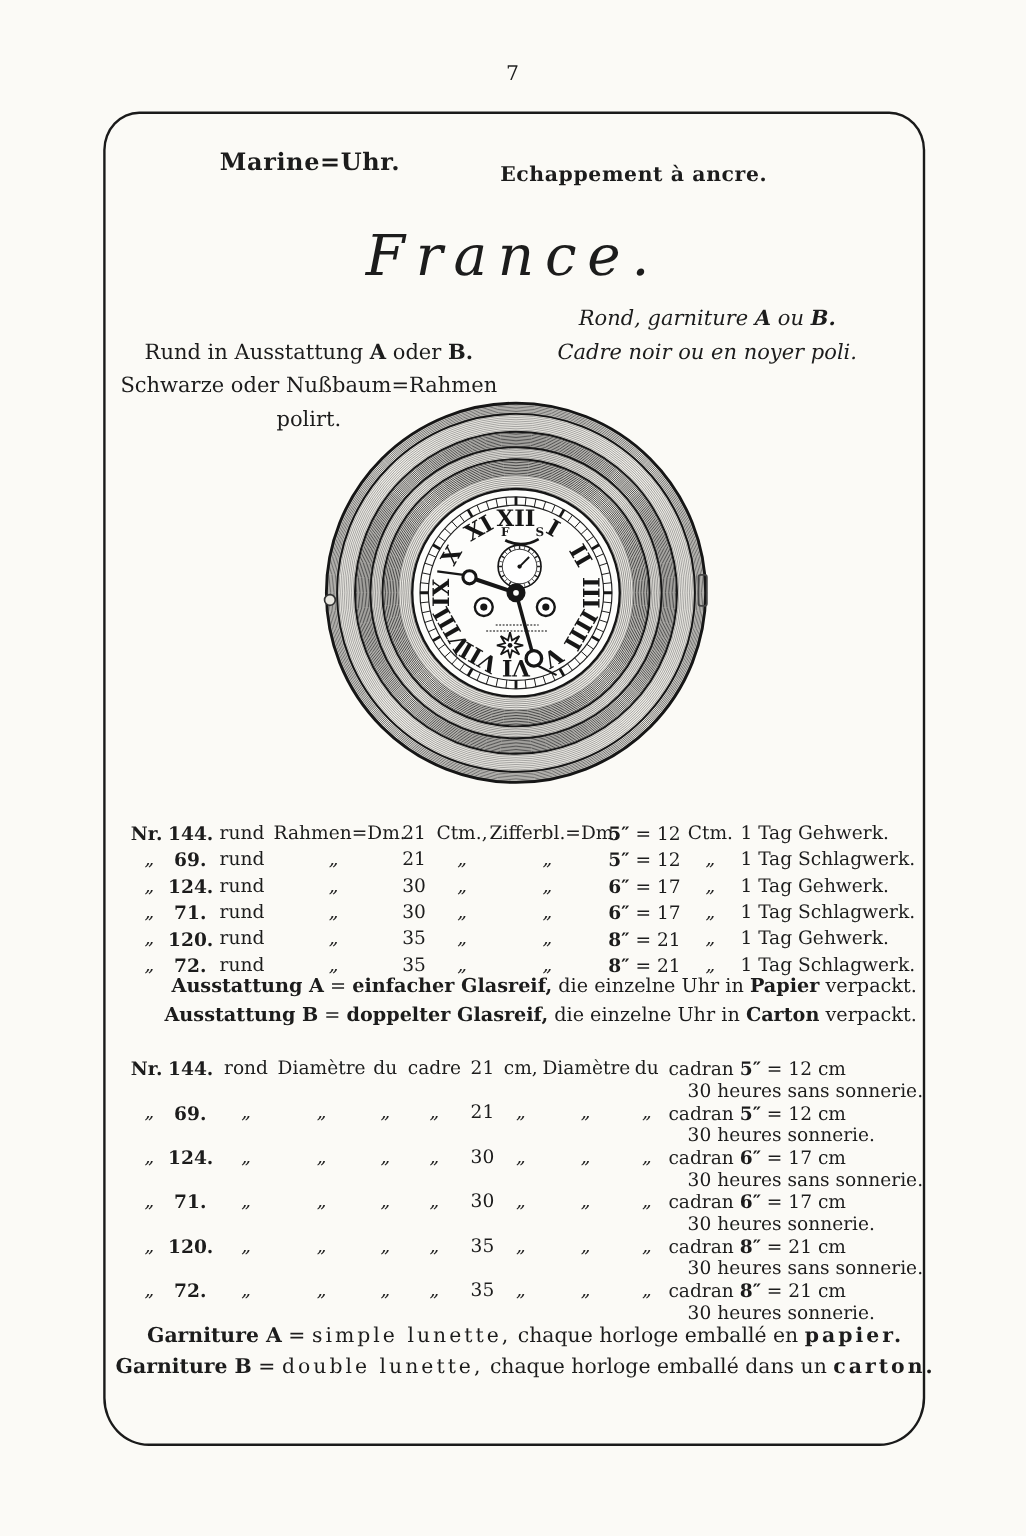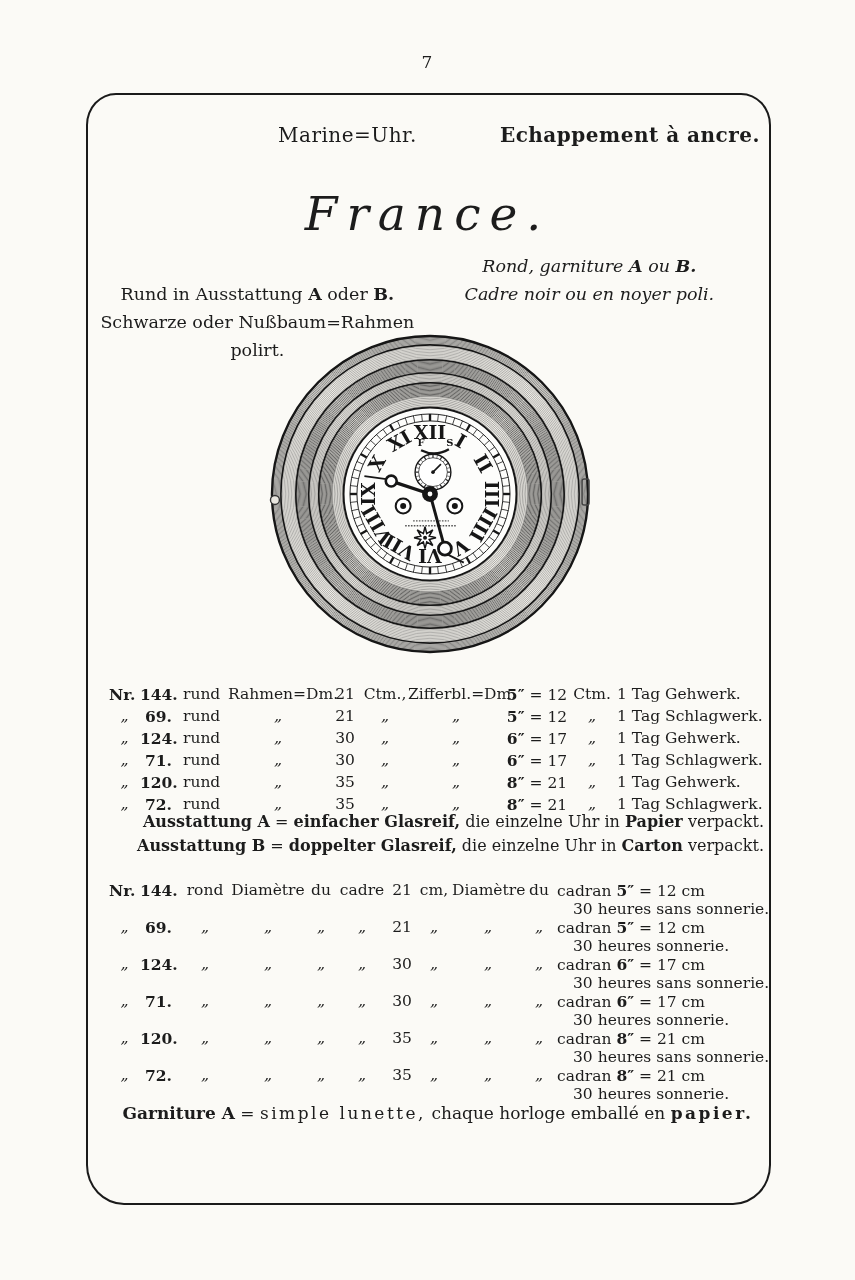--- a/index.html
+++ b/index.html
@@ -5,22 +5,22 @@
   html,body{margin:0;padding:0;background:#e9e8e4;}
   .page{position:relative;width:855px;height:1280px;background:#fbfaf6;
         font-family:"DejaVu Serif", serif;color:#1c1c1c;overflow:hidden;margin:0 auto;}
   .page-number{position:absolute;top:52px;left:0;width:100%;text-align:center;
         font-size:17px;letter-spacing:1px;}
   .border-box{position:absolute;left:86px;top:93px;width:681px;height:1108px;
         border:2.5px solid #1a1a1a;
         border-radius:30px 30px 38px 38px / 32px 32px 40px 40px;}
   
   .header-row{position:absolute;left:100px;top:123px;width:660px;display:flex;}
-  .header-row .hl{width:48%;text-align:right;font-size:20px;font-weight:normal;letter-spacing:.5px;}
-  .header-row .hr{width:52%;text-align:right;font-size:20px;font-weight:bold;letter-spacing:.5px;}
+  .header-row .hl{width:48%;text-align:center;font-size:20px;font-weight:bold;letter-spacing:.5px;}
+  .header-row .hr{width:52%;text-align:left;font-size:17px;font-weight:bold;letter-spacing:.5px;margin-top:13px;}
   
   .title{position:absolute;left:0;top:186px;width:100%;text-align:center;
         font-size:47px;font-style:italic;letter-spacing:9px;font-weight:400;}
   
   .intro{position:absolute;left:98px;top:252px;width:664px;display:flex;font-size:17.5px;line-height:28px;}
   .intro .col-de{width:48%;text-align:center;margin-top:28px;}
   .intro .col-fr{width:52%;text-align:center;font-style:italic;}
   .bold{font-weight:bold;}
   
   .clock-wrap{position:absolute;left:266px;top:329px;width:328px;height:330px;}
@@ -436,15 +436,16 @@
         <span class="c cc ditto cc">„</span>
         <span class="c cl f-last">
           <div>cadran <span class="bold">8″</span> = 21 cm</div>
           <div class="l2">30 heures sonnerie.</div>
         </span>
       </div>
     </div>
 
   <div class="garniture">
     <div><span class="bold">Garniture A</span><span> = </span><span class="spaced">simple lunette,</span><span> chaque horloge emballé en </span><span class="spaced bold">papier.</span></div>
+    <div><span class="bold">Garniture B</span><span> = </span><span class="spaced">double lunette,</span><span> chaque horloge emballé dans un </span><span class="spaced bold">carton.</span></div>
   </div>
 
 </div>
 
 </body></html>

